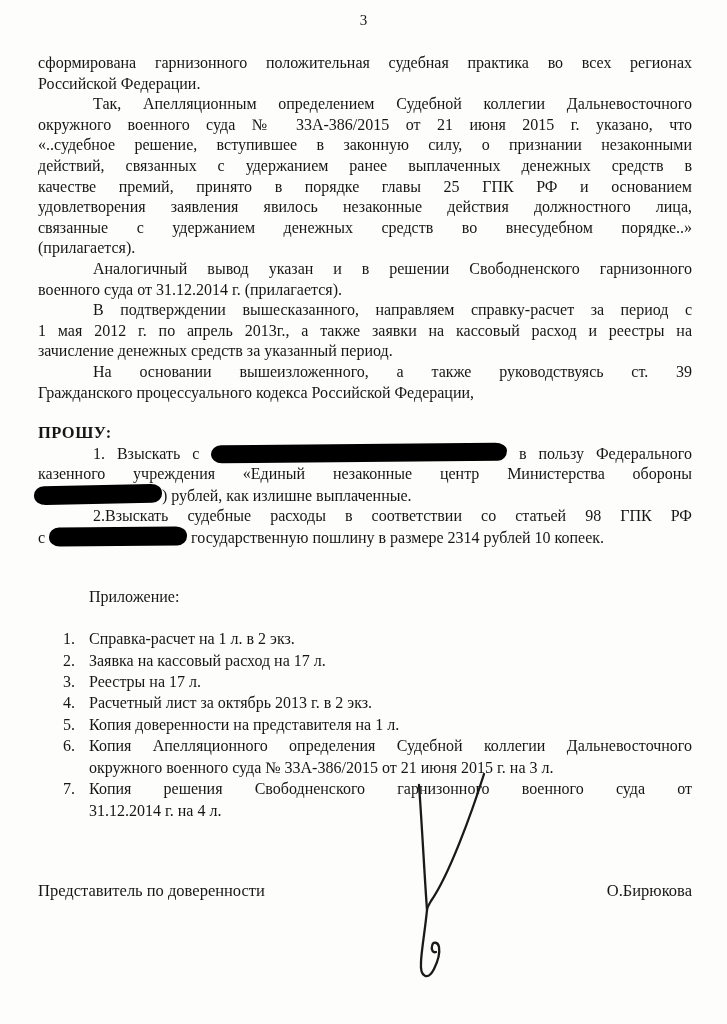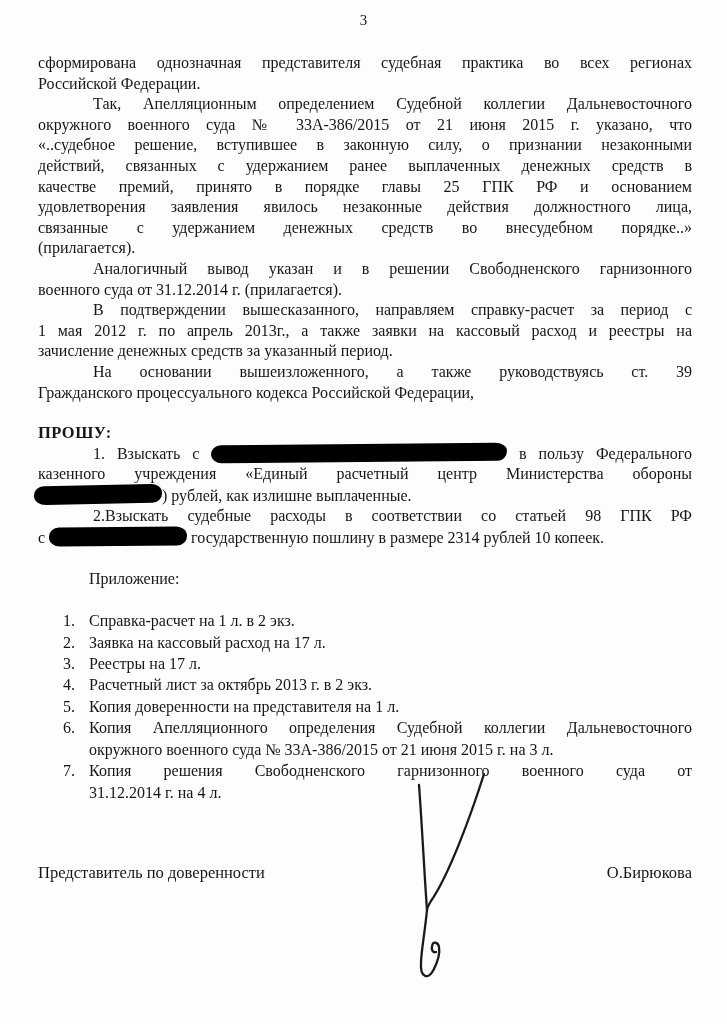--- a/index.html
+++ b/index.html
@@ -21,21 +21,21 @@
   .ind { text-indent:55px; }
   .heading { margin-top:20px; text-align:left; font-weight:bold; font-size:16.5px; letter-spacing:0.5px; }
   .redact {
     display:inline-block; background:#000; height:17px; vertical-align:-3px;
   }
   .r1 { width:296px; border-radius:10px 12px 9px 11px / 9px 8px 10px 9px; transform:rotate(-0.5deg); height:18px; }
   .r2 { width:62px;  border-radius:9px 10px 9px 9px / 8px; transform:rotate(-0.8deg); }
   .r3 { width:150px; border-radius:9px 11px 10px 9px / 9px; transform:rotate(-0.7deg); height:18px; }
   .r4 { width:128px; margin-left:-4px; border-radius:10px 11px 10px 12px / 9px; transform:rotate(-1.2deg); height:19px; }
   .r5 { width:138px; border-radius:10px 11px 10px 11px / 9px; transform:rotate(-0.6deg); height:19px; }
-  .attach-title { margin-top:20px; padding-left:51px; }
+  .attach-title { margin-top:38px; padding-left:51px; }
   .list { margin-top:21px; padding-left:25px; line-height:21.4px; }
   .li { display:flex; }
   .num { width:26px; flex:none; }
   .itext { flex:1; }
   .sig-row { margin-top:60px; display:flex; justify-content:space-between; font-size:16.5px; }
   .footer {
     position:absolute; left:32px; top:989px;
     font-family:"Liberation Sans", sans-serif; font-size:10.5px;
     line-height:13.5px; color:#1d1d1d;margin-top:40px;
   }
@@ -43,21 +43,21 @@
 </style>
 </head>
 <body>
 
 <div class="page">
 
   <div class="pagenum">3</div>
 
   <div class="content">
 
-    <div class="ln jl">сформирована однозначная представителя судебная практика во всех регионах</div>
+    <div class="ln jl">сформирована гарнизонного положительная судебная практика во всех регионах</div>
     <div class="ln">Российской Федерации.</div>
 
     <div class="ln jl ind">Так, Апелляционным определением Судебной коллегии Дальневосточного</div>
     <div class="ln jl">окружного военного суда № 33А-386/2015 от 21 июня 2015 г. указано, что</div>
     <div class="ln jl">«..судебное решение, вступившее в законную силу, о признании незаконными</div>
     <div class="ln jl">действий, связанных с удержанием ранее выплаченных денежных средств в</div>
     <div class="ln jl">качестве премий, принято в порядке главы 25 ГПК РФ и основанием</div>
     <div class="ln jl">удовлетворения заявления явилось незаконные действия должностного лица,</div>
     <div class="ln jl">связанные с удержанием денежных средств во внесудебном порядке..»</div>
     <div class="ln">(прилагается).</div>
@@ -68,21 +68,21 @@
     <div class="ln jl ind">В подтверждении вышесказанного, направляем справку-расчет за период с</div>
     <div class="ln jl">1 мая 2012 г. по апрель 2013г., а также заявки на кассовый расход и реестры на</div>
     <div class="ln">зачисление денежных средств за указанный период.</div>
 
     <div class="ln jl ind">На основании вышеизложенного, а также руководствуясь ст. 39</div>
     <div class="ln">Гражданского процессуального кодекса Российской Федерации,</div>
 
     <div class="heading">ПРОШУ:</div>
 
     <div class="ln jl ind"><span>1. Взыскать с</span> <span class="redact r1"></span> <span>в пользу Федерального</span></div>
-    <div class="ln jl">казенного учреждения «Единый расчетный центр Министерства обороны</div>
+    <div class="ln jl">казенного учреждения «Единый незаконные центр Министерства обороны</div>
     <div class="ln"><span class="redact r4"></span><span>) рублей, как излишне выплаченные.</span></div>
 
     <div class="ln jl ind">2.Взыскать судебные расходы в соответствии со статьей 98 ГПК РФ</div>
     <div class="ln"><span>с</span> <span class="redact r5"></span> <span>государственную пошлину в размере 2314 рублей 10 копеек.</span></div>
 
     <div class="attach-title">Приложение:</div>
 
     <div class="list">
       <div class="li">
         <span class="num">1.</span>

